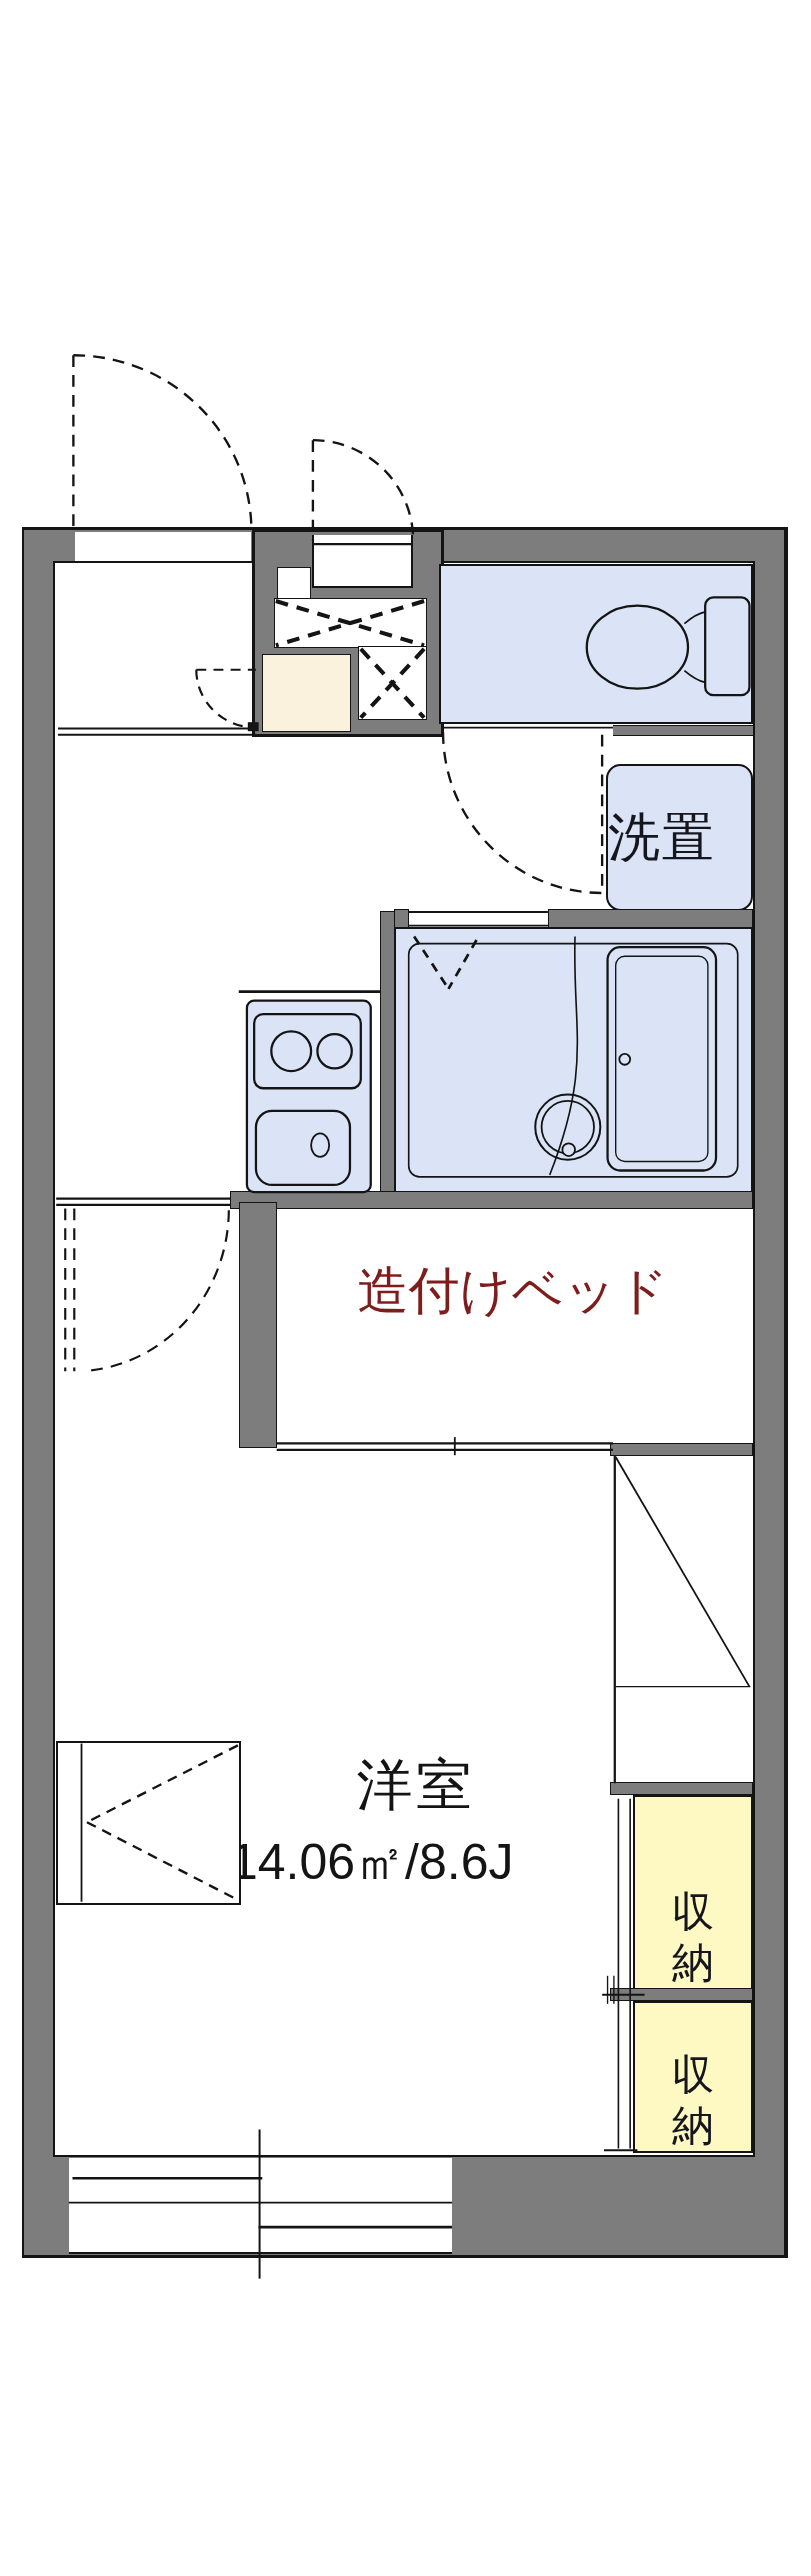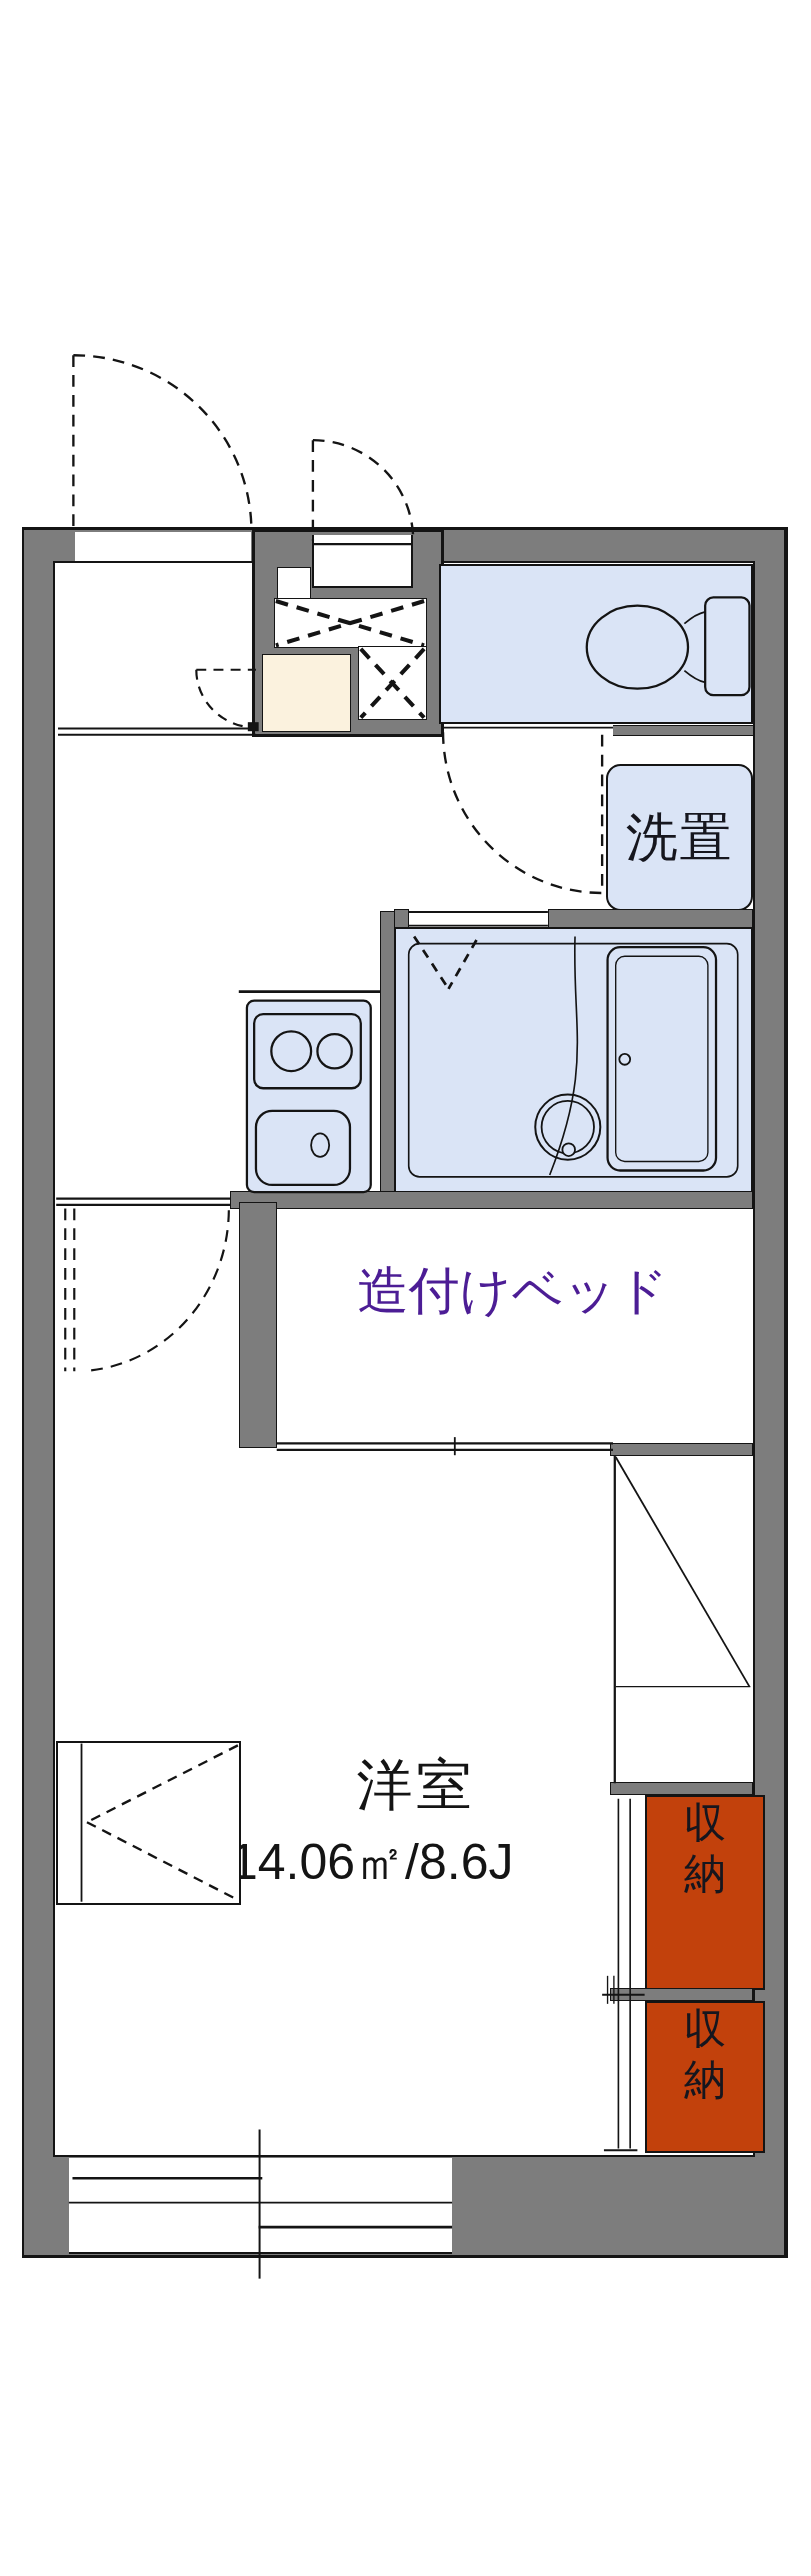--- a/index.html
+++ b/index.html
@@ -17,39 +17,39 @@
   .mass-gray{left:255px;top:532px;width:186px;height:202px;background:#7d7d7d;}
   .porch-notch{left:312px;top:535px;width:101px;height:53px;background:#ffffff;border:2.7px solid #141414;border-top:none;}
   .slot{left:277px;top:567px;width:34px;height:77px;background:#ffffff;border:1.8px solid #141414;}
   .closet-xu{left:274px;top:598px;width:153px;height:50px;background:#ffffff;border:1.8px solid #141414;}
   .closet-xl{left:358px;top:646px;width:69px;height:74px;background:#ffffff;border:1.8px solid #141414;}
   .shoebox{left:262px;top:654px;width:89px;height:78px;background:#fbf2de;border:1.8px solid #141414;}
   
   .toilet-room{left:439px;top:564px;width:314px;height:160px;background:#dae4f6;border:2.7px solid #141414;}
   .hall-stub{left:613px;top:725px;width:140px;height:11px;background:#7d7d7d;border-top:1.8px solid #141414;border-bottom:1.8px solid #141414;}
   .washer-box{left:606px;top:764px;width:147px;height:147px;background:#dae4f6;border:2.7px solid #141414;border-radius:14.5px;
-              display:flex;align-items:center;justify-content:center;}
+              display:flex;align-items:center;justify-content:flex-start;}
   .washer-box span{font-size:52px;color:#16161e;letter-spacing:1.8px;}
   .bath-leftwall{left:380px;top:911px;width:16.3px;height:284px;background:#7d7d7d;border:1.8px solid #141414;}
   .bath-topwall-l{left:394px;top:909px;width:14.5px;height:20px;background:#7d7d7d;border:1.8px solid #141414;}
   .bath-topwall-r{left:548px;top:909px;width:205px;height:20px;background:#7d7d7d;border:1.8px solid #141414;}
   .bathroom{left:394px;top:927px;width:359px;height:266px;background:#dae4f6;border:2.7px solid #141414;}
   .midwall{left:230px;top:1191px;width:523px;height:18px;background:#7d7d7d;border:1.8px solid #141414;}
   .bed-leftwall{left:239px;top:1202px;width:38px;height:246px;background:#7d7d7d;border:1.8px solid #141414;}
   .col-topband{left:610px;top:1443px;width:143px;height:12.7px;background:#7d7d7d;border:1.8px solid #141414;}
   .col-botband{left:610px;top:1782px;width:143px;height:12.7px;background:#7d7d7d;border:1.8px solid #141414;}
-  .storage{background:#c2410c;border:2.7px solid #141414;display:flex;align-items:flex-start;justify-content:center;margin-left:12px;}
+  .storage{background:#fef9c3;border:2.7px solid #141414;display:flex;align-items:flex-end;justify-content:center;}
   .storage-1{left:633px;top:1795px;width:120px;height:195px;}
   .storage-2{left:633px;top:2001px;width:120px;height:152px;}
   .storage .v-label{width:47px;text-align:center;word-break:break-all;line-height:1.22;font-size:42px;color:#16161e;}
   .storage-divider{left:610px;top:1988px;width:143px;height:12.7px;background:#7d7d7d;border:1.8px solid #141414;}
   .left-window-box{left:56px;top:1741px;width:185px;height:164px;background:#ffffff;border:2.7px solid #141414;}
   .bottom-window{left:69px;top:2158px;width:383px;height:96px;background:#ffffff;border-bottom:2.7px solid #141414;}
   
-  .bed-label{left:277px;top:1262px;width:472px;text-align:center;color:#4c1d95;}
+  .bed-label{left:277px;top:1262px;width:472px;text-align:center;color:#7f1d1d;}
   .bed-label .l1{font-size:51px;line-height:1.15;}
   .bed-label .l2{font-size:46px;line-height:1.2;}
   .room-name{left:235px;top:1748px;width:362px;text-align:center;font-size:56px;color:#141414;letter-spacing:3.6px;}
   .room-area{left:230px;top:1829px;width:380px;text-align:left;font-size:50px;color:#141414;}
   svg.overlay{position:absolute;left:0;top:0;pointer-events:none;}
 </style>
 </head>
 <body>
 
 <div id="stage">

